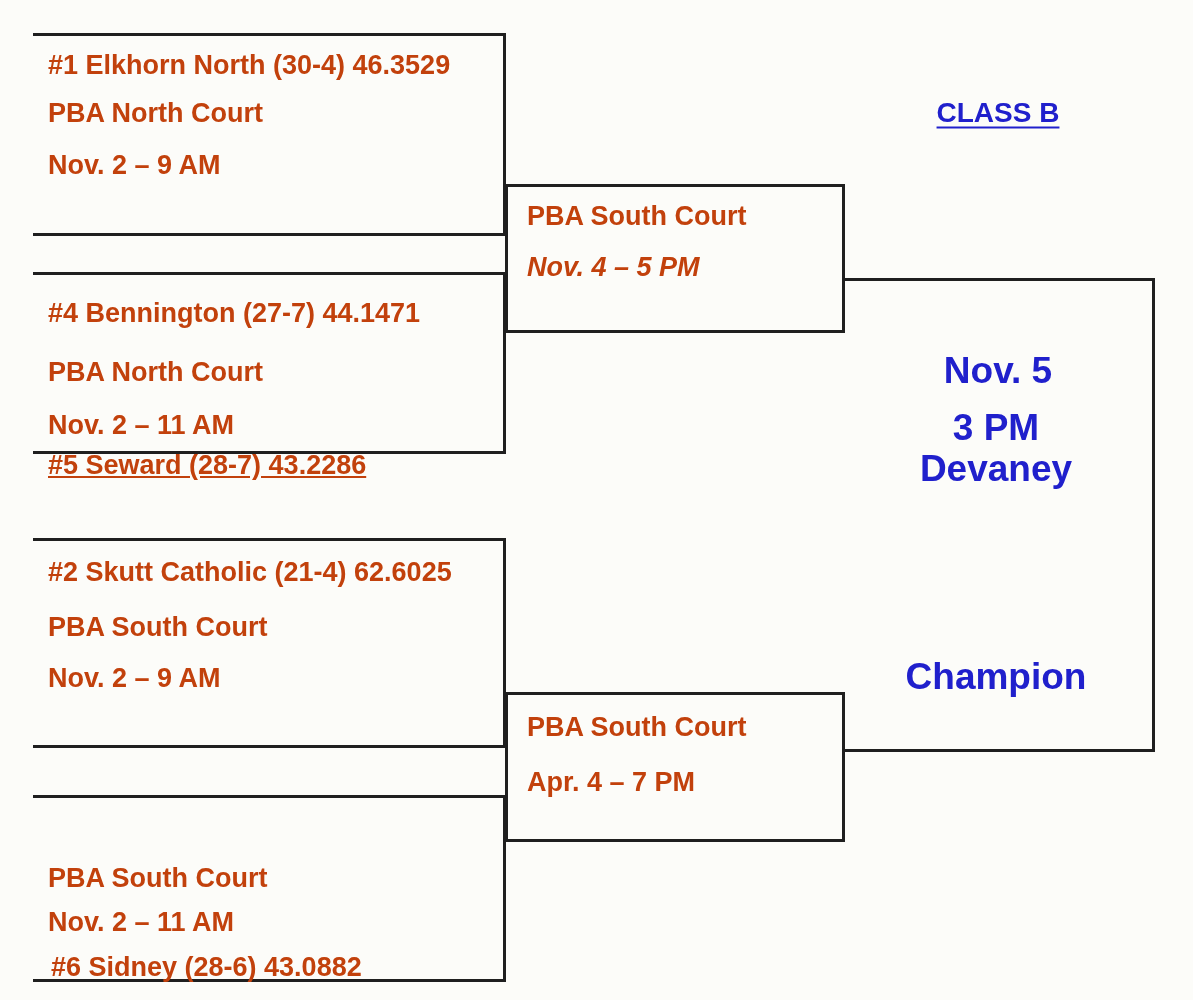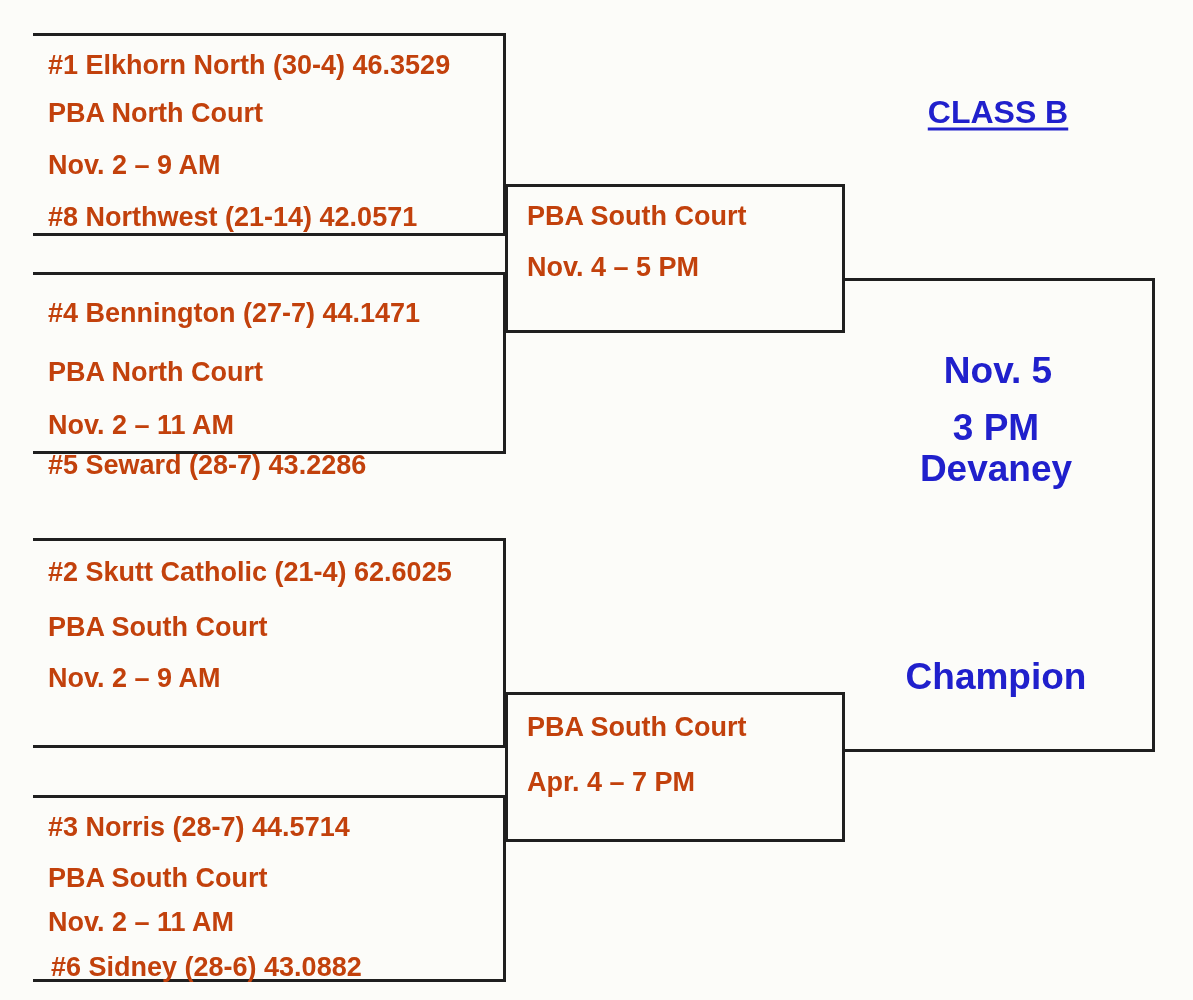--- a/index.html
+++ b/index.html
@@ -49,60 +49,58 @@
   .ctext {
     position: absolute;
     transform: translate(-50%, -50%);
     font-weight: 700;
     font-size: 37px;
     line-height: 27px;
     color: #2020cc;
     white-space: nowrap;
   }
   .class-label {
-    font-size: 32px;
+    font-size: 28px;
     text-decoration: underline;
     text-underline-offset: 5px;
   }
 </style>
 </head>
 <body>
 
 <div class="stage">
 
   <div class="qbox" style="left:33px; top:33px; width:473px; height:203px;">
     <div class="bline" style="left:15px; top:16px;">#1 Elkhorn North (30-4) 46.3529</div>
     <div class="bline" style="left:15px; top:64px;">PBA North Court</div>
     <div class="bline" style="left:15px; top:116px;">Nov. 2 – 9 AM</div>
-    <div class="bline" style="left:15px; top:168px;">#8 Northwest (21-14) 42.0571</div>
   </div>
 
   <div class="qbox" style="left:33px; top:272px; width:473px; height:182px;">
     <div class="bline" style="left:15px; top:25px;">#4 Bennington (27-7) 44.1471</div>
     <div class="bline" style="left:15px; top:84px;">PBA North Court</div>
     <div class="bline" style="left:15px; top:137px;">Nov. 2 – 11 AM</div>
-    <div class="bline" style="left:15px; top:177px;">#5 Seward (28-7) 43.2286</div>
+    <div class="bline" style="left:15px; top:177px;text-decoration:underline;">#5 Seward (28-7) 43.2286</div>
   </div>
 
   <div class="qbox" style="left:33px; top:538px; width:473px; height:210px;">
     <div class="bline" style="left:15px; top:18px;">#2 Skutt Catholic (21-4) 62.6025</div>
     <div class="bline" style="left:15px; top:73px;">PBA South Court</div>
     <div class="bline" style="left:15px; top:124px;">Nov. 2 – 9 AM</div>
   </div>
 
   <div class="qbox" style="left:33px; top:795px; width:473px; height:187px;">
-    <div class="bline" style="left:15px; top:16px;">#3 Norris (28-7) 44.5714</div>
     <div class="bline" style="left:15px; top:67px;">PBA South Court</div>
     <div class="bline" style="left:15px; top:111px;">Nov. 2 – 11 AM</div>
     <div class="bline" style="left:18px; top:156px;">#6 Sidney (28-6) 43.0882</div>
   </div>
 
   <div class="sbox" style="left:505px; top:184px; width:340px; height:149px;">
     <div class="bline" style="left:19px; top:16px;">PBA South Court</div>
-    <div class="bline" style="left:19px; top:67px;">Nov. 4 – 5 PM</div>
+    <div class="bline" style="left:19px; top:67px;font-style:italic;">Nov. 4 – 5 PM</div>
   </div>
 
   <div class="sbox" style="left:505px; top:692px; width:340px; height:150px;">
     <div class="bline" style="left:19px; top:19px;">PBA South Court</div>
     <div class="bline" style="left:19px; top:74px;">Apr. 4 – 7 PM</div>
   </div>
 
   <div class="fbracket" style="left:845px; top:278px; width:310px; height:474px;"></div>
 
   <div class="ctext class-label" style="left:998px; top:112px;">CLASS B</div>

